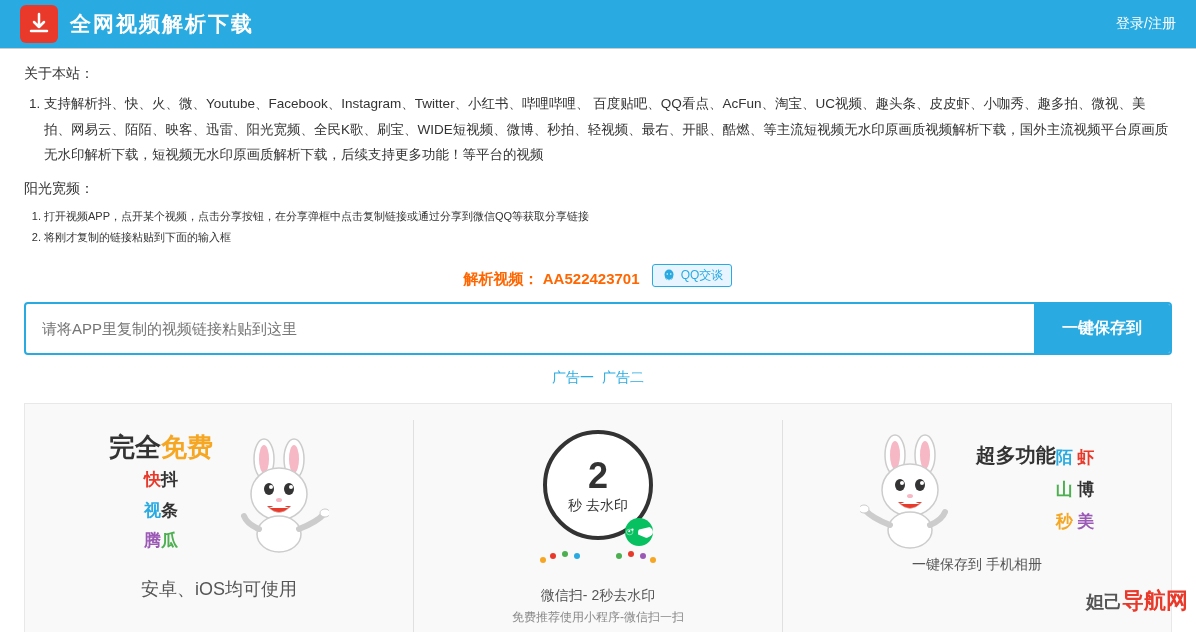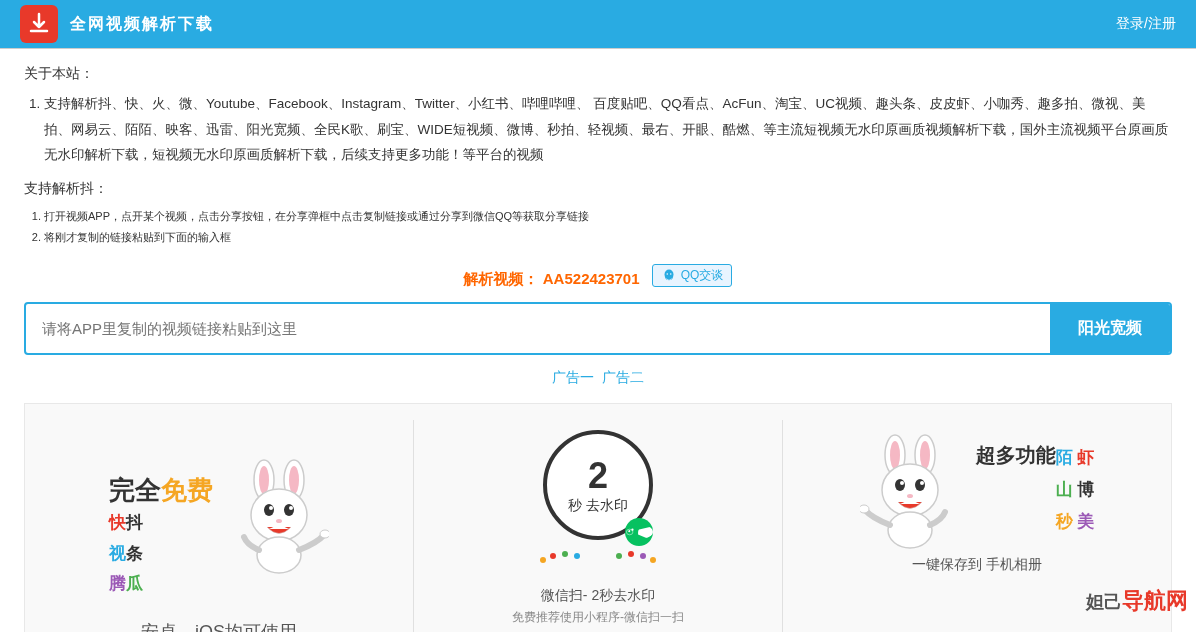--- a/index.html
+++ b/index.html
@@ -28,21 +28,21 @@
       align-items: center;
       justify-content: center;
     }
     .header-logo svg {
       width: 24px;
       height: 24px;
       fill: white;
     }
     .header-title {
       color: white;
-      font-size: 16px;
+      font-size: 21px;
       font-weight: bold;
       letter-spacing: 2px;
     }
     .header-login {
       color: white;
       font-size: 14px;
       cursor: pointer;
       text-decoration: none;
     }
 
@@ -304,21 +304,21 @@
 
 <div class="divider"></div>
 
 <div class="content">
 
   <p class="section-title">关于本站：</p>
   <ol class="info-list">
     <li>支持解析抖、快、火、微、Youtube、Facebook、Instagram、Twitter、小红书、哔哩哔哩、 百度贴吧、QQ看点、AcFun、淘宝、UC视频、趣头条、皮皮虾、小咖秀、趣多拍、微视、美拍、网易云、陌陌、映客、迅雷、阳光宽频、全民K歌、刷宝、WIDE短视频、微博、秒拍、轻视频、最右、开眼、酷燃、等主流短视频无水印原画质视频解析下载，国外主流视频平台原画质无水印解析下载，短视频无水印原画质解析下载，后续支持更多功能！等平台的视频</li>
   </ol>
 
-  <p class="usage-title">支持解析抖：</p>
+  <p class="usage-title">阳光宽频：</p>
   <ol class="usage-list">
     <li>打开视频APP，点开某个视频，点击分享按钮，在分享弹框中点击复制链接或通过分享到微信QQ等获取分享链接</li>
     <li>将刚才复制的链接粘贴到下面的输入框</li>
   </ol>
 
   <div class="contact-bar">
     <span class="wechat-label">解析视频：</span>
     <span class="wechat-id">AA522423701</span>
     <span class="qq-btn">
       <svg width="16" height="16" viewBox="0 0 32 32">
@@ -328,34 +328,34 @@
         <path d="M9 18 Q8 24 12 25" stroke="#29abe2" fill="none" stroke-width="1.5"></path>
         <path d="M23 18 Q24 24 20 25" stroke="#29abe2" fill="none" stroke-width="1.5"></path>
         <path d="M12 25 Q16 28 20 25" fill="#29abe2"></path>
       </svg>
       <span>QQ交谈</span>
     </span>
   </div>
 
   <div class="search-bar">
     <input class="search-input" type="text" placeholder="请将APP里复制的视频链接粘贴到这里" style="">
-    <button class="search-btn">阳光宽频</button>
+    <button class="search-btn">一键保存到</button>
   </div>
 
   <div class="ad-links">
     <a href="#">广告一</a>
     <span> </span>
     <a href="#">广告二</a>
   </div>
 
   <div class="banner-area">
 
     <div class="banner-panel">
       <div style="display:flex; align-items:center; width:100%; justify-content:center; gap:16px;">
-        <div style="display:flex; flex-direction:column; align-items:flex-start;margin-top:43px;">
+        <div style="display:flex; flex-direction:column; align-items:center;">
           <div style="font-size:26px; font-weight:bold; color:#333;">
             完全<span style="color:#f5a623;">免费</span>
           </div>
           <div style="font-size:17px; font-weight:bold; line-height:1.8;">
             <span style="color:#e8392a;">快</span><span style="color:#333;">抖</span><br>
             <span style="color:#29abe2;">视</span><span style="color:#333;">条</span><br>
             <span style="color:#9b59b6;">腾</span><span style="color:#4caf50;">瓜</span>
           </div>
         </div>
 

